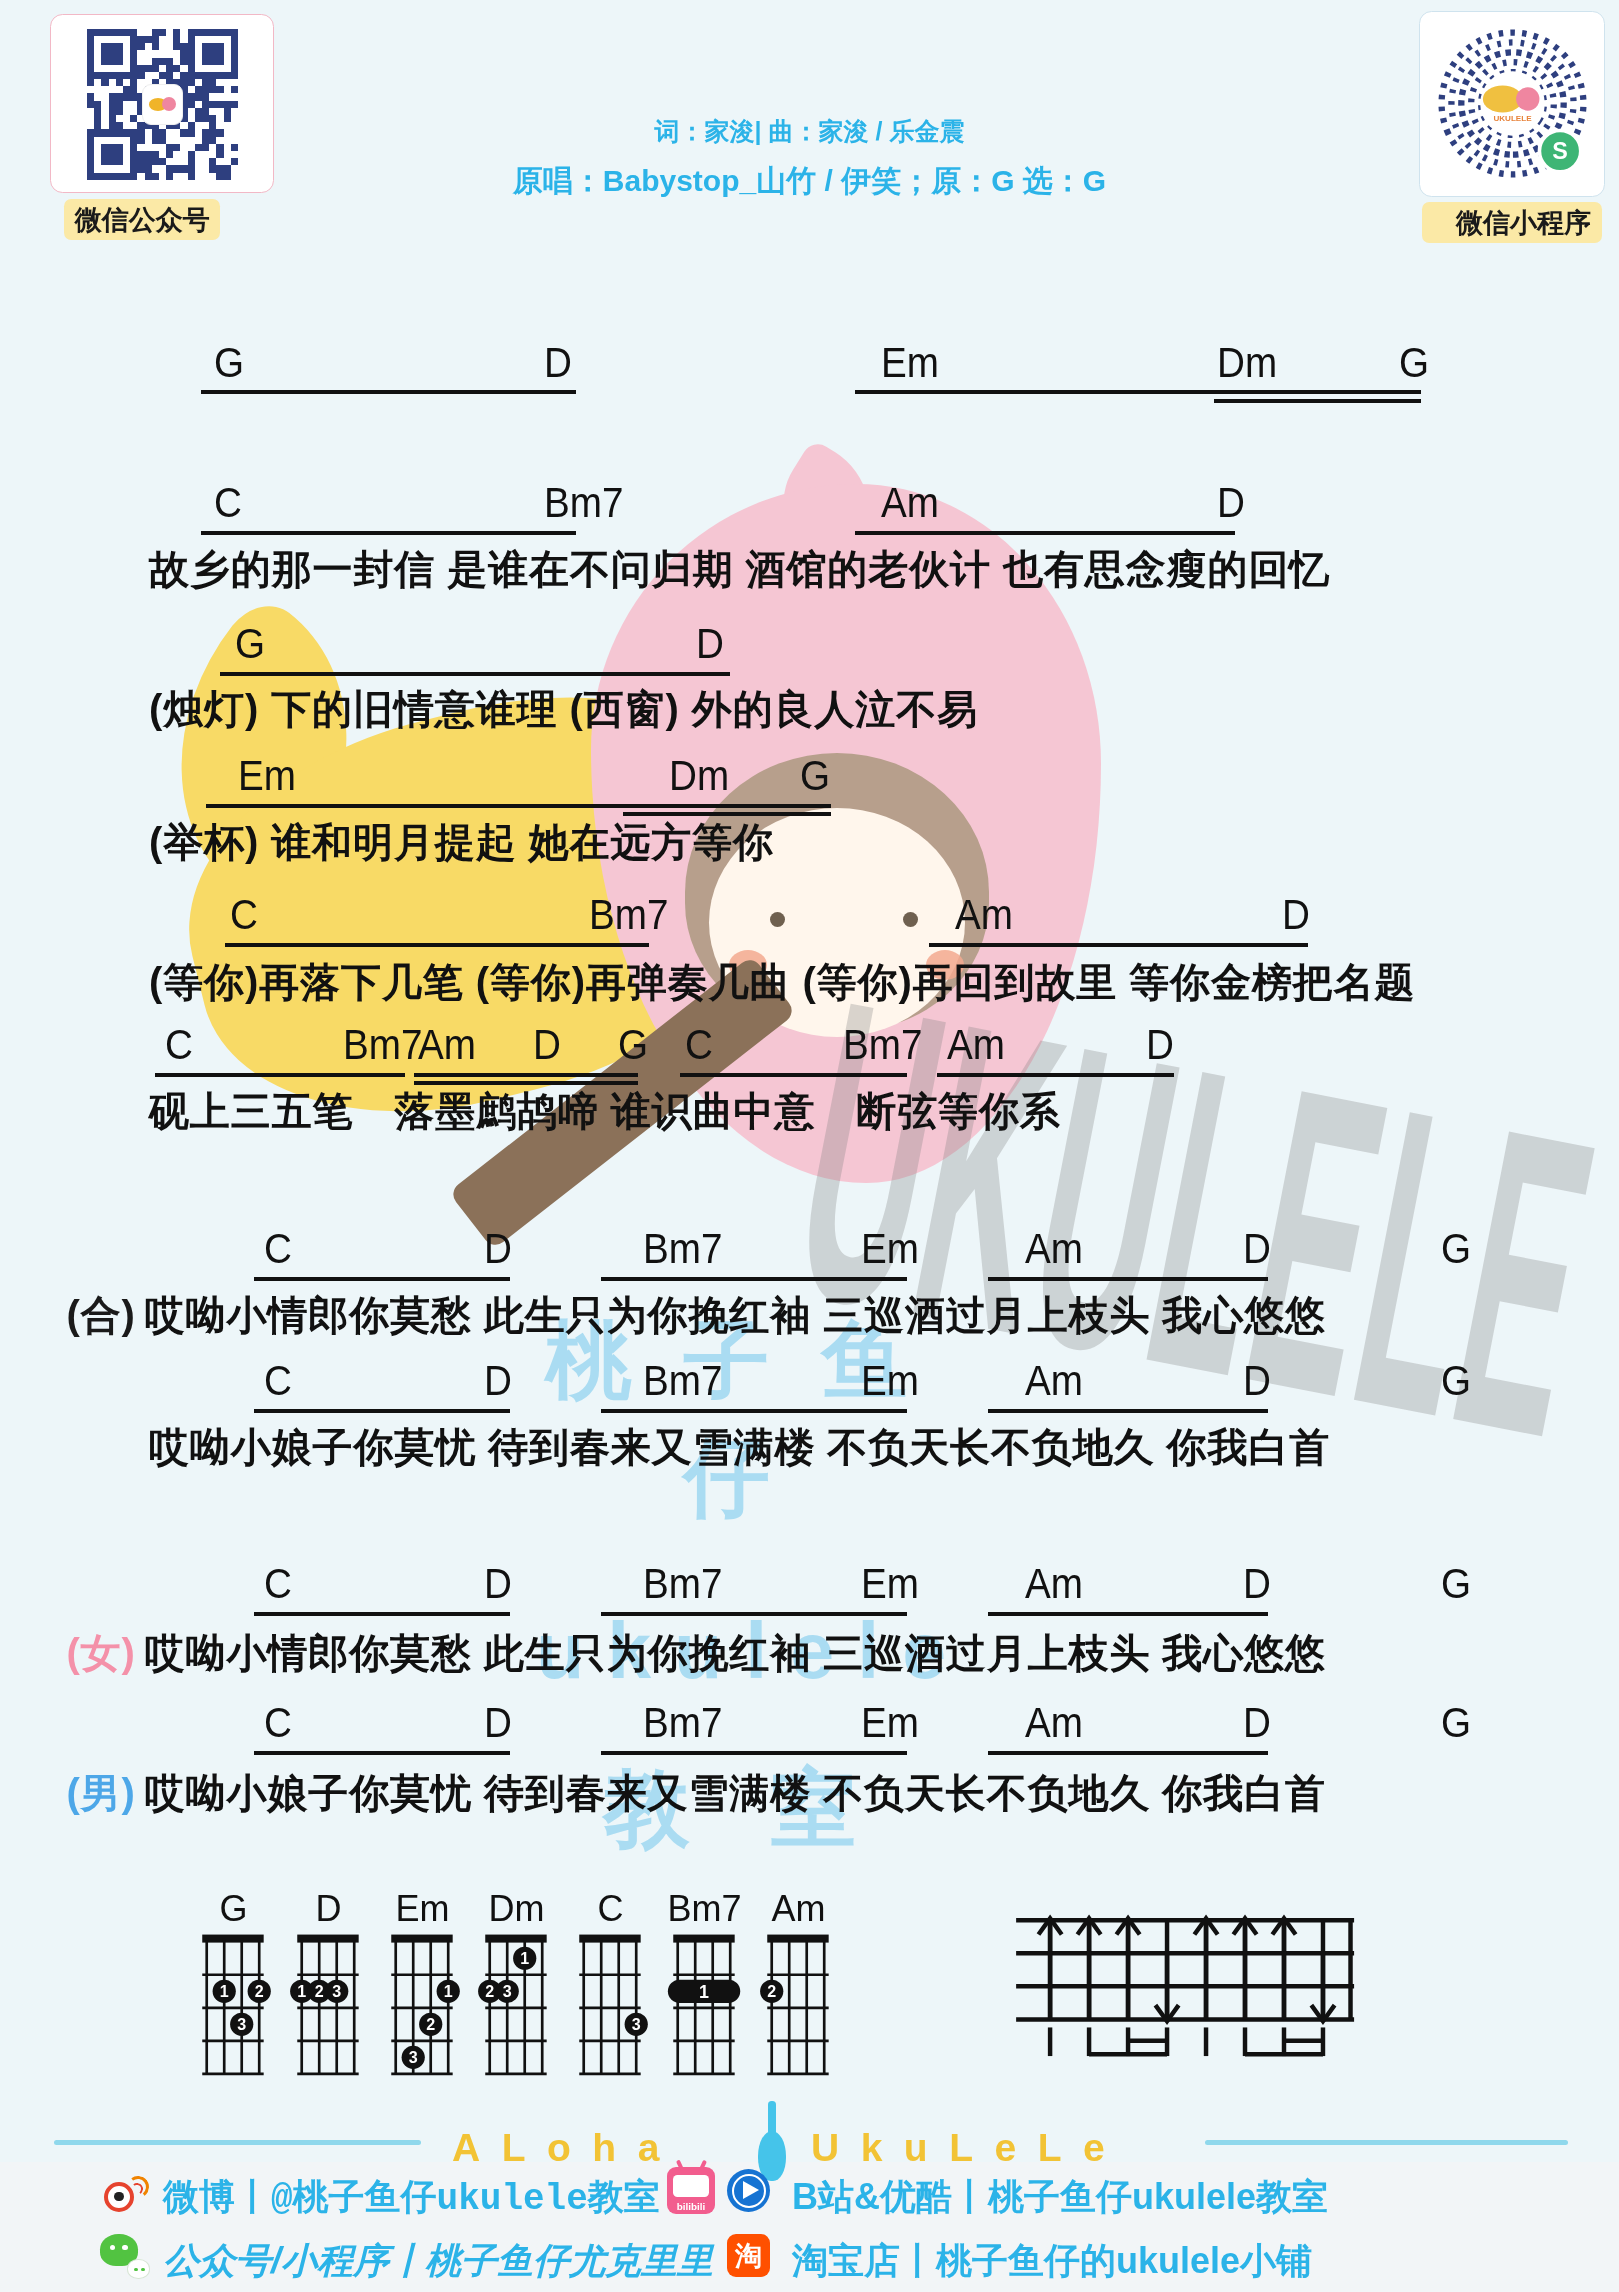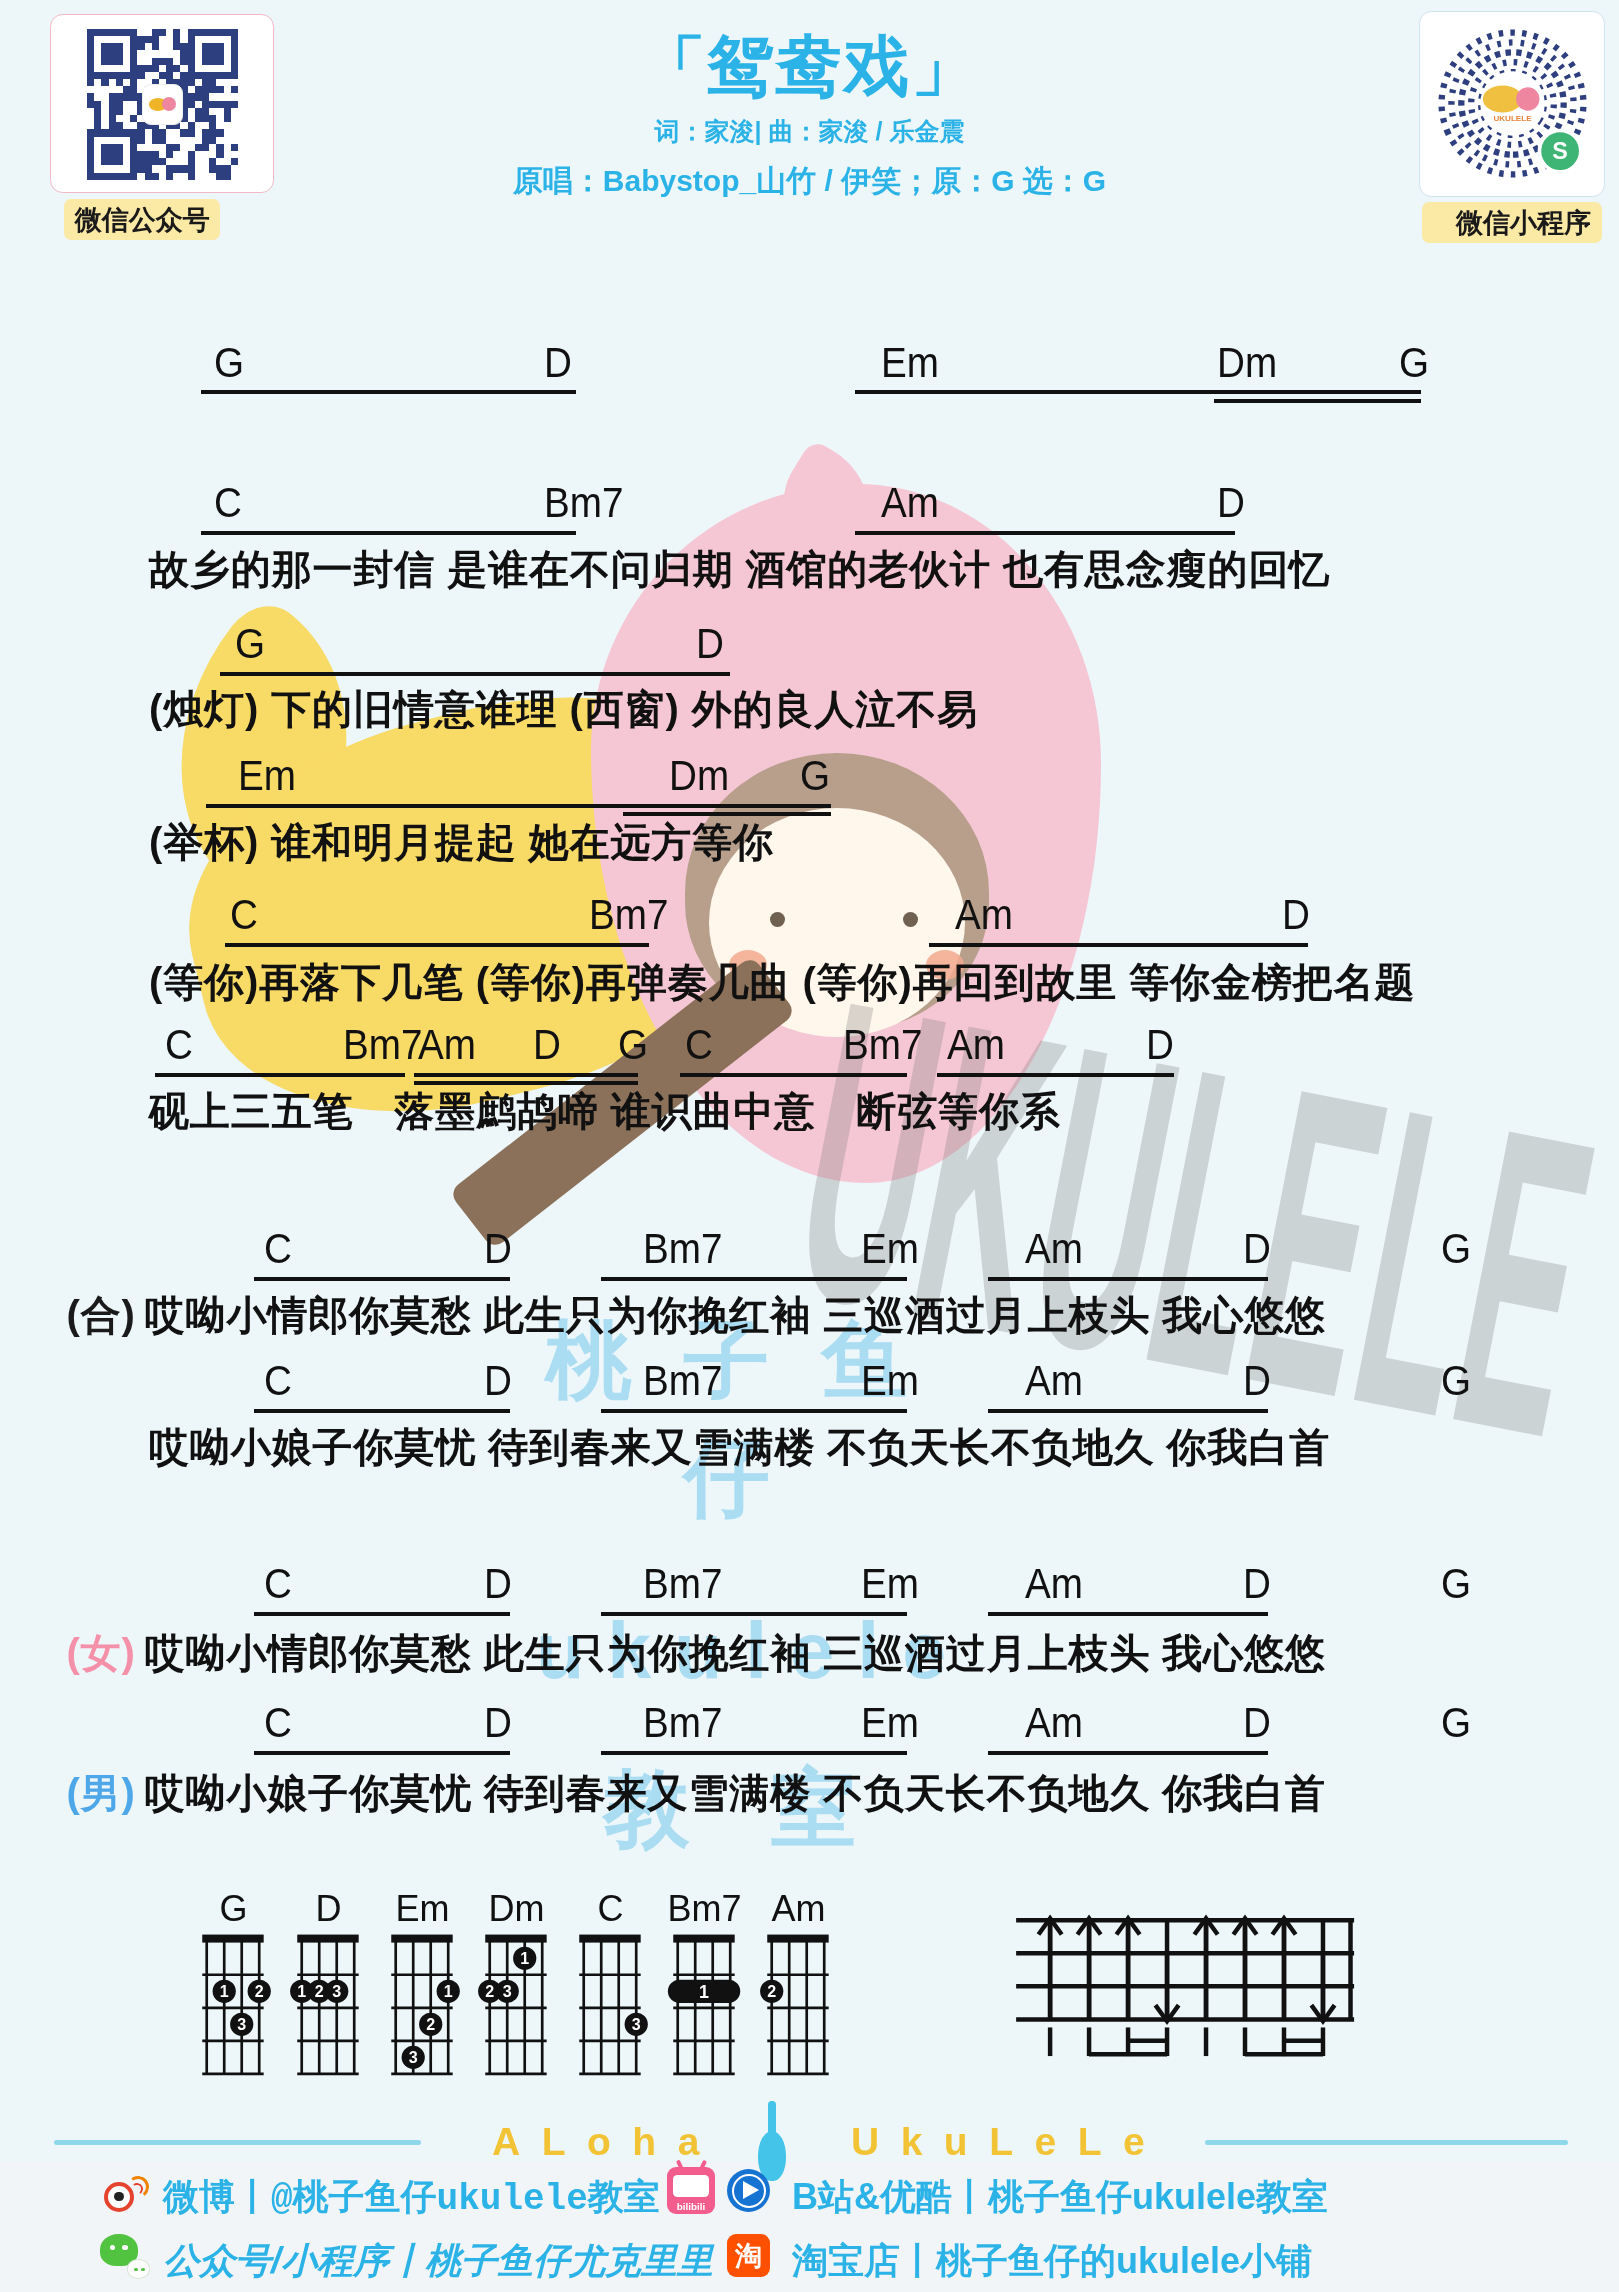--- a/index.html
+++ b/index.html
@@ -70,21 +70,21 @@
   
   .diag{position:absolute;z-index:2;width:99px;text-align:center;}
   .diag .dlabel{font-size:36px;font-weight:500;color:#111;height:43px;}
   #strum-wrap{position:absolute;left:1016px;top:1913px;z-index:2;}
 
   
   #divider{position:absolute;left:0;top:2115px;width:100%;height:54px;z-index:3;}
   .div-line{position:absolute;top:25px;height:4.5px;background:#8fd8ec;border-radius:2.7px;}
   #div-left-line{left:54px;width:367px;}
   #div-right-line{left:1205px;width:363px;}
-  .div-text{position:absolute;top:5px;font-size:39px;font-weight:700;color:#f2c335;letter-spacing:21.5px;margin-left:40px;}
+  .div-text{position:absolute;top:11px;font-size:39px;font-weight:700;color:#f2c335;letter-spacing:21.5px;}
   #div-text-left{left:452px;}
   #div-text-right{left:811px;}
   #uke-icon{position:absolute;left:758px;top:-14.3px;width:27px;height:82px;}
   #uke-icon .neck{position:absolute;left:9.9px;top:0;width:8px;height:36px;background:#45c4ea;border-radius:3.6px;}
   #uke-icon .bodyp{position:absolute;left:0;top:30px;width:28px;height:50px;background:#45c4ea;
         border-radius:50% 50% 46% 46%;}
   #footer-band{position:absolute;left:0;top:2162px;width:100%;height:131px;background:#f2f5f7;z-index:1;}
   .foot-text{position:absolute;z-index:3;font-size:36px;font-weight:700;color:#2bb3e8;white-space:nowrap;}
 
   
@@ -587,21 +587,20 @@
         <div class="m"></div>
         <div class="m"></div>
         <div class="m"></div>
         <div class="m on"></div>
         <div class="m on"></div>
         <div class="m"></div>
       </div>
   </div>
   <div id="qr-left-label" class="qr-label">微信公众号</div>
 
-  <div id="title">「鸳鸯戏」</div>
   <div id="subtitle">原唱：Babystop_山竹 / 伊笑；原：G 选：G</div>
   <div id="credits">词：家浚| 曲：家浚 / 乐金震</div>
 
   <div id="qr-right-card" class="qr-card">
       <svg width="167" height="167" viewBox="0 0 186 186">
         <circle cx="93" cy="93" r="24" fill="none" stroke="#2e3f7f" stroke-width="7" stroke-dasharray="3 6" transform="rotate(0 93 93)"></circle>
         <circle cx="93" cy="93" r="35" fill="none" stroke="#2e3f7f" stroke-width="7" stroke-dasharray="5 7" transform="rotate(31 93 93)"></circle>
         <circle cx="93" cy="93" r="46" fill="none" stroke="#2e3f7f" stroke-width="7" stroke-dasharray="4 8" transform="rotate(62 93 93)"></circle>
         <circle cx="93" cy="93" r="57" fill="none" stroke="#2e3f7f" stroke-width="7" stroke-dasharray="6 6" transform="rotate(93 93 93)"></circle>
         <circle cx="93" cy="93" r="68" fill="none" stroke="#2e3f7f" stroke-width="7" stroke-dasharray="4 9" transform="rotate(124 93 93)"></circle>

